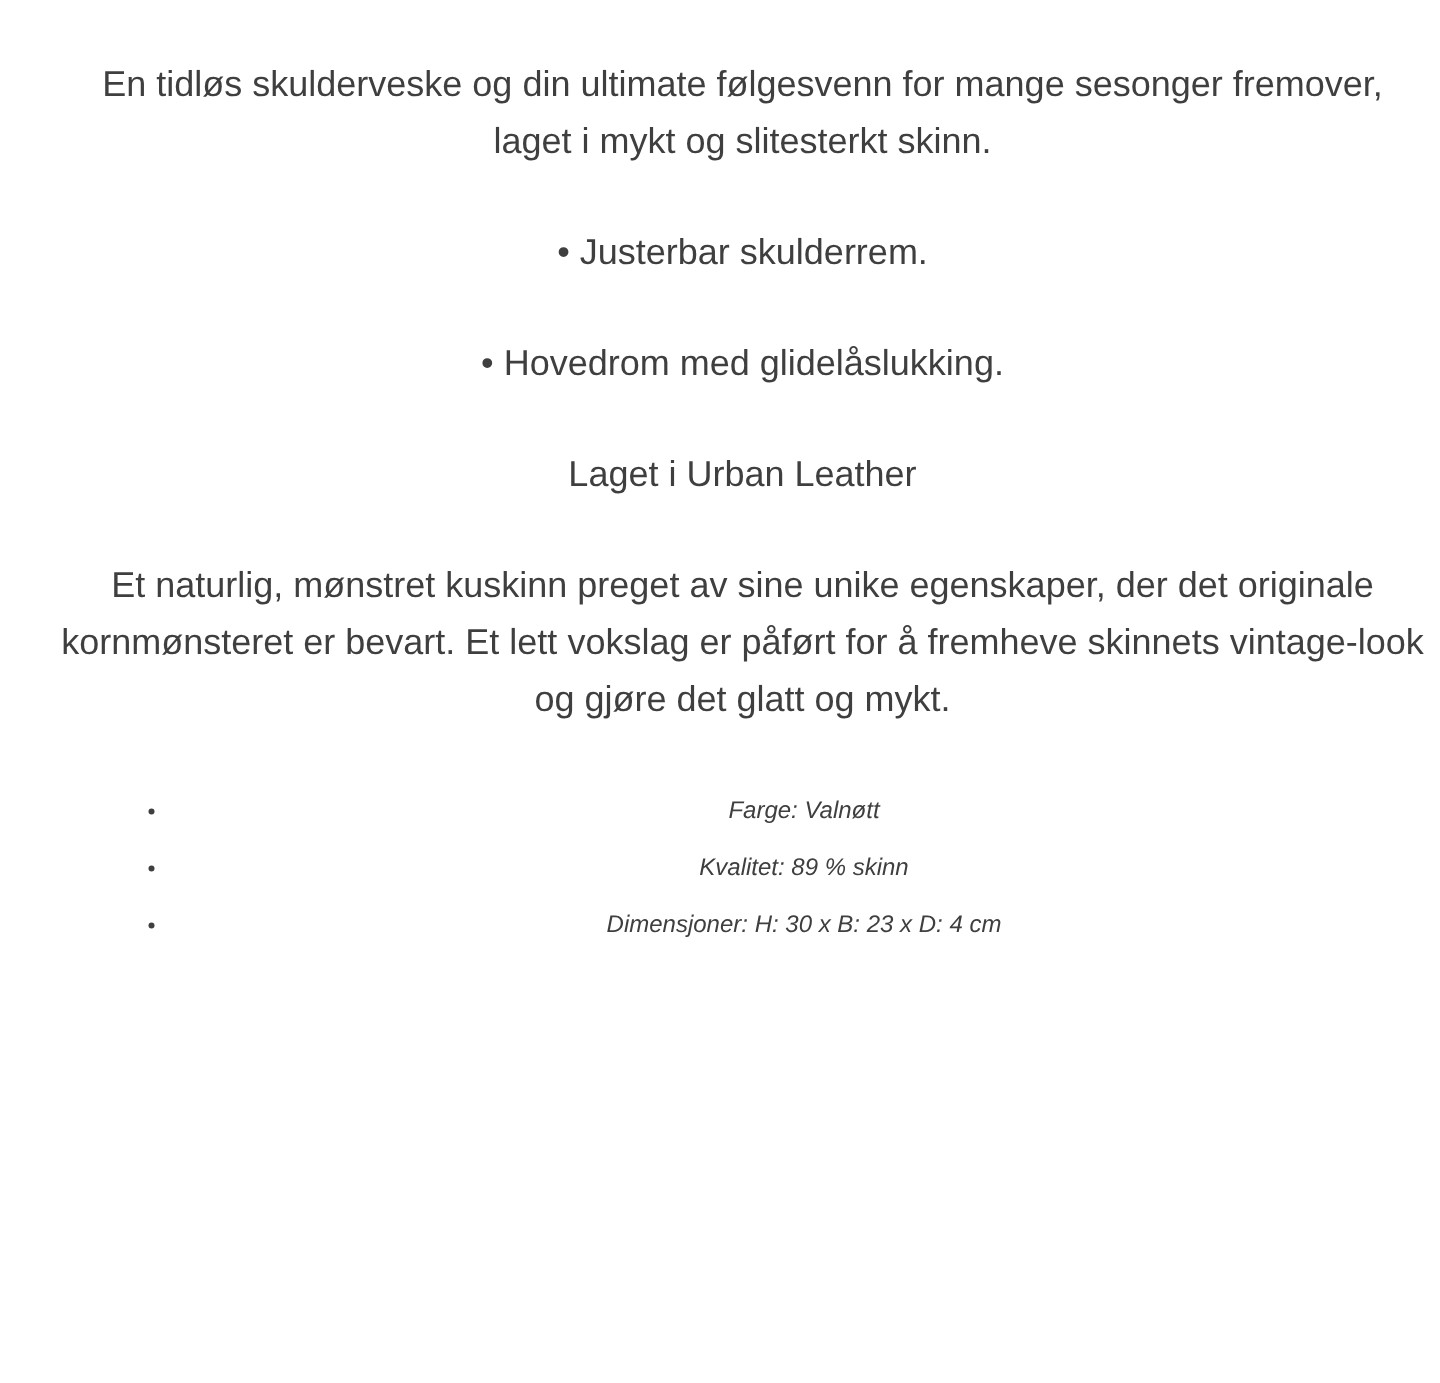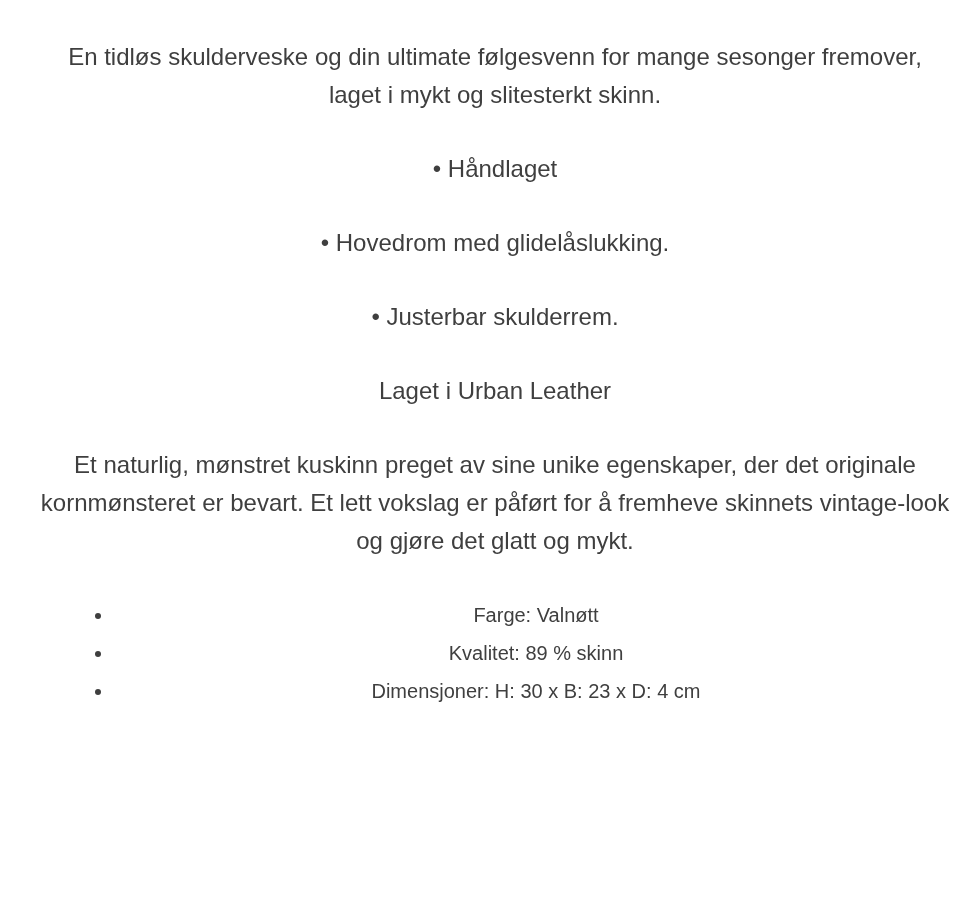--- a/index.html
+++ b/index.html
@@ -28,38 +28,38 @@
   }
   .content p.feature {
     white-space: nowrap;
   }
   ul.specs {
     margin: 0;
     padding: 0 0 0 74px;
     list-style: disc;
   }
   ul.specs li {
-    font-size: 20px;
+    font-size: 16px;
     line-height: 38px;
     padding-left: 8px;
+    font-style: italic;
   }
 </style>
 </head>
 <body>
 
 <main class="content">
 
   <p>En tidløs skulderveske og din ultimate følgesvenn for mange sesonger fremover, laget i mykt og slitesterkt skinn.</p>
 
-  <p class="feature"><span>•</span> <span>Håndlaget</span></p>
 
 
+  <p class="feature"><span>•</span> <span>Justerbar skulderrem.</span></p>
+
   <p class="feature"><span>•</span> <span>Hovedrom med glidelåslukking.</span></p>
-
-  <p class="feature"><span>•</span> <span>Justerbar skulderrem.</span></p>
 
 
   <p>Laget i Urban Leather</p>
 
   <p>Et naturlig, mønstret kuskinn preget av sine unike egenskaper, der det originale kornmønsteret er bevart. Et lett vokslag er påført for å fremheve skinnets vintage-look og gjøre det glatt og mykt.</p>
 
   <ul class="specs">
     <li>Farge: Valnøtt</li>
     <li>Kvalitet: 89 % skinn</li>
     <li>Dimensjoner: H: 30 x B: 23 x D: 4 cm</li>

